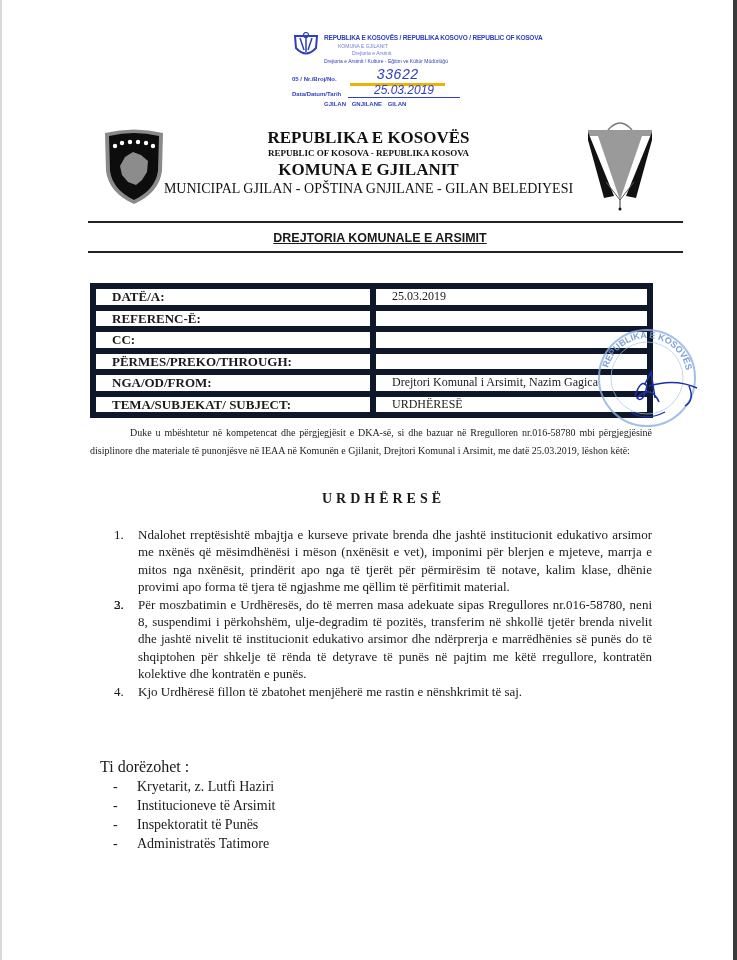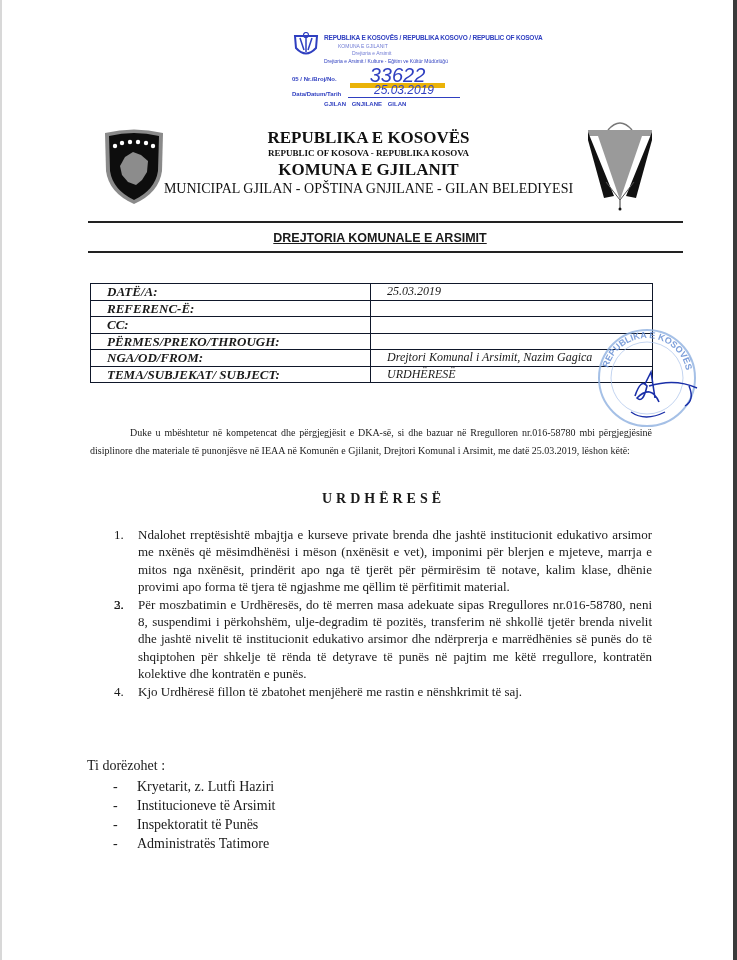--- a/index.html
+++ b/index.html
@@ -8,56 +8,56 @@
   .page-frame { position: absolute; left: 0; top: 0; width: 737px; height: 960px; border-right: 4px solid #3a3a3a; border-left: 2px solid #d8d8d8; }
 
   
   .stamp { position: absolute; left: 290px; top: 28px; width: 200px; height: 90px; color: #2f3fc0; font-family: "Liberation Sans", sans-serif; }
   .stamp .emblem { position: absolute; left: 2px; top: 4px; width: 28px; height: 28px; }
   .stamp .line1 { position: absolute; left: 34px; top: 6px; font-size: 6.5px; font-weight: bold; letter-spacing: -0.2px; white-space: nowrap; }
   .stamp .line2 { position: absolute; left: 48px; top: 15px; font-size: 5px; white-space: nowrap; opacity: 0.7; }
   .stamp .line3 { position: absolute; left: 62px; top: 22px; font-size: 5px; white-space: nowrap; opacity: 0.7; }
   .stamp .line4 { position: absolute; left: 34px; top: 30px; font-size: 5px; white-space: nowrap; }
   .stamp .lbl-no { position: absolute; left: 2px; top: 48px; font-size: 6px; font-weight: bold; white-space: nowrap; }
-  .stamp .val-no { position: absolute; left: 60px; top: 40px; width: 95px; border-bottom: 5px solid #eab308; font-family: Liberation Sans, sans-serif; font-size: 20px; text-align: center; font-style: italic; line-height: 15px; }
+  .stamp .val-no { position: absolute; left: 60px; top: 40px; width: 95px; border-bottom: 3px solid #eab308; font-family: Liberation Mono, monospace; font-size: 14px; text-align: center; font-style: italic; line-height: 15px; }
   .stamp .lbl-date { position: absolute; left: 2px; top: 63px; font-size: 6px; font-weight: bold; white-space: nowrap; }
   .stamp .val-date { position: absolute; left: 58px; top: 56px; width: 112px; border-bottom: 1px solid #2f3fc0; font-size: 12px; text-align: center; font-style: italic; line-height: 13px; }
   .stamp .towns { position: absolute; left: 34px; top: 73px; font-size: 6px; font-weight: bold; white-space: nowrap; word-spacing: 4px; }
 
   
   .coat { position: absolute; left: 103px; top: 127px; width: 62px; height: 78px; }
   .gjilan-logo { position: absolute; left: 580px; top: 118px; width: 80px; height: 95px; }
   .hdr-title { position: absolute; left: 0; width: 737px; text-align: center; color: #111; }
   .h1 { top: 128px; font-size: 17px; font-weight: bold; left: 0; padding-left: 0; }
   .h2 { top: 148px; font-size: 9px; font-weight: bold; }
   .h3 { top: 160px; font-size: 17px; font-weight: bold; }
   .h4 { top: 181px; font-size: 14px; font-weight: normal; }
 
   .rule-top { position: absolute; left: 88px; top: 221px; width: 595px; height: 2px; background: #222; }
   .dept { position: absolute; left: 80px; top: 231px; width: 600px; text-align: center; font-family: "Liberation Sans", sans-serif; font-weight: bold; font-size: 12.5px; text-decoration: underline; }
   .rule-bottom { position: absolute; left: 88px; top: 251px; width: 595px; height: 2px; background: #222; }
 
   
   .memo { position: absolute; left: 90px; top: 283px; width: 563px; border-collapse: collapse; font-size: 12.5px; }
-  .memo td { border: 1px solid #0f172a; padding: 0 16px; vertical-align: top; line-height: 15.5px; font-style: italic; }
+  .memo td { border: 6px solid #0f172a; padding: 0 16px; vertical-align: top; line-height: 15.5px; }
   .memo td.k { width: 280px; font-weight: bold; font-size: 13px; }
   .memo td.v { font-size: 12px; }
   .memo td.v.justify { text-align: justify; text-align-last: left; }
 
   
   .seal { position: absolute; left: 585px; top: 326px; width: 115px; height: 110px; }
 
   
   .intro { position: absolute; left: 90px; top: 424px; width: 562px; font-size: 10px; line-height: 17.5px; text-align: justify; text-indent: 40px; }
   .order-title { position: absolute; left: 0; top: 491px; width: 737px; text-align: center; font-weight: bold; font-size: 14px; letter-spacing: 4px; padding-left: 30px; }
   .items { position: absolute; left: 114px; top: 526px; width: 538px; font-size: 13px; line-height: 17.4px; list-style: none; }
   .items li { position: relative; padding-left: 24px; text-align: justify; }
   .items li .num { position: absolute; left: 0; top: 0; }
 
-  .cc-title { position: absolute; left: 87px; top: 758px; font-size: 14px; }
+  .cc-title { position: absolute; left: 100px; top: 758px; font-size: 16px; }
   .cc-list { position: absolute; left: 113px; top: 777px; list-style: none; font-size: 14px; line-height: 19px; }
   .cc-list li { position: relative; padding-left: 24px; }
   .cc-list li .dash { position: absolute; left: 0; top: 0; }
 </style>
 </head>
 <body>
 
 <div class="page-frame"></div>
 
 <div class="stamp">

